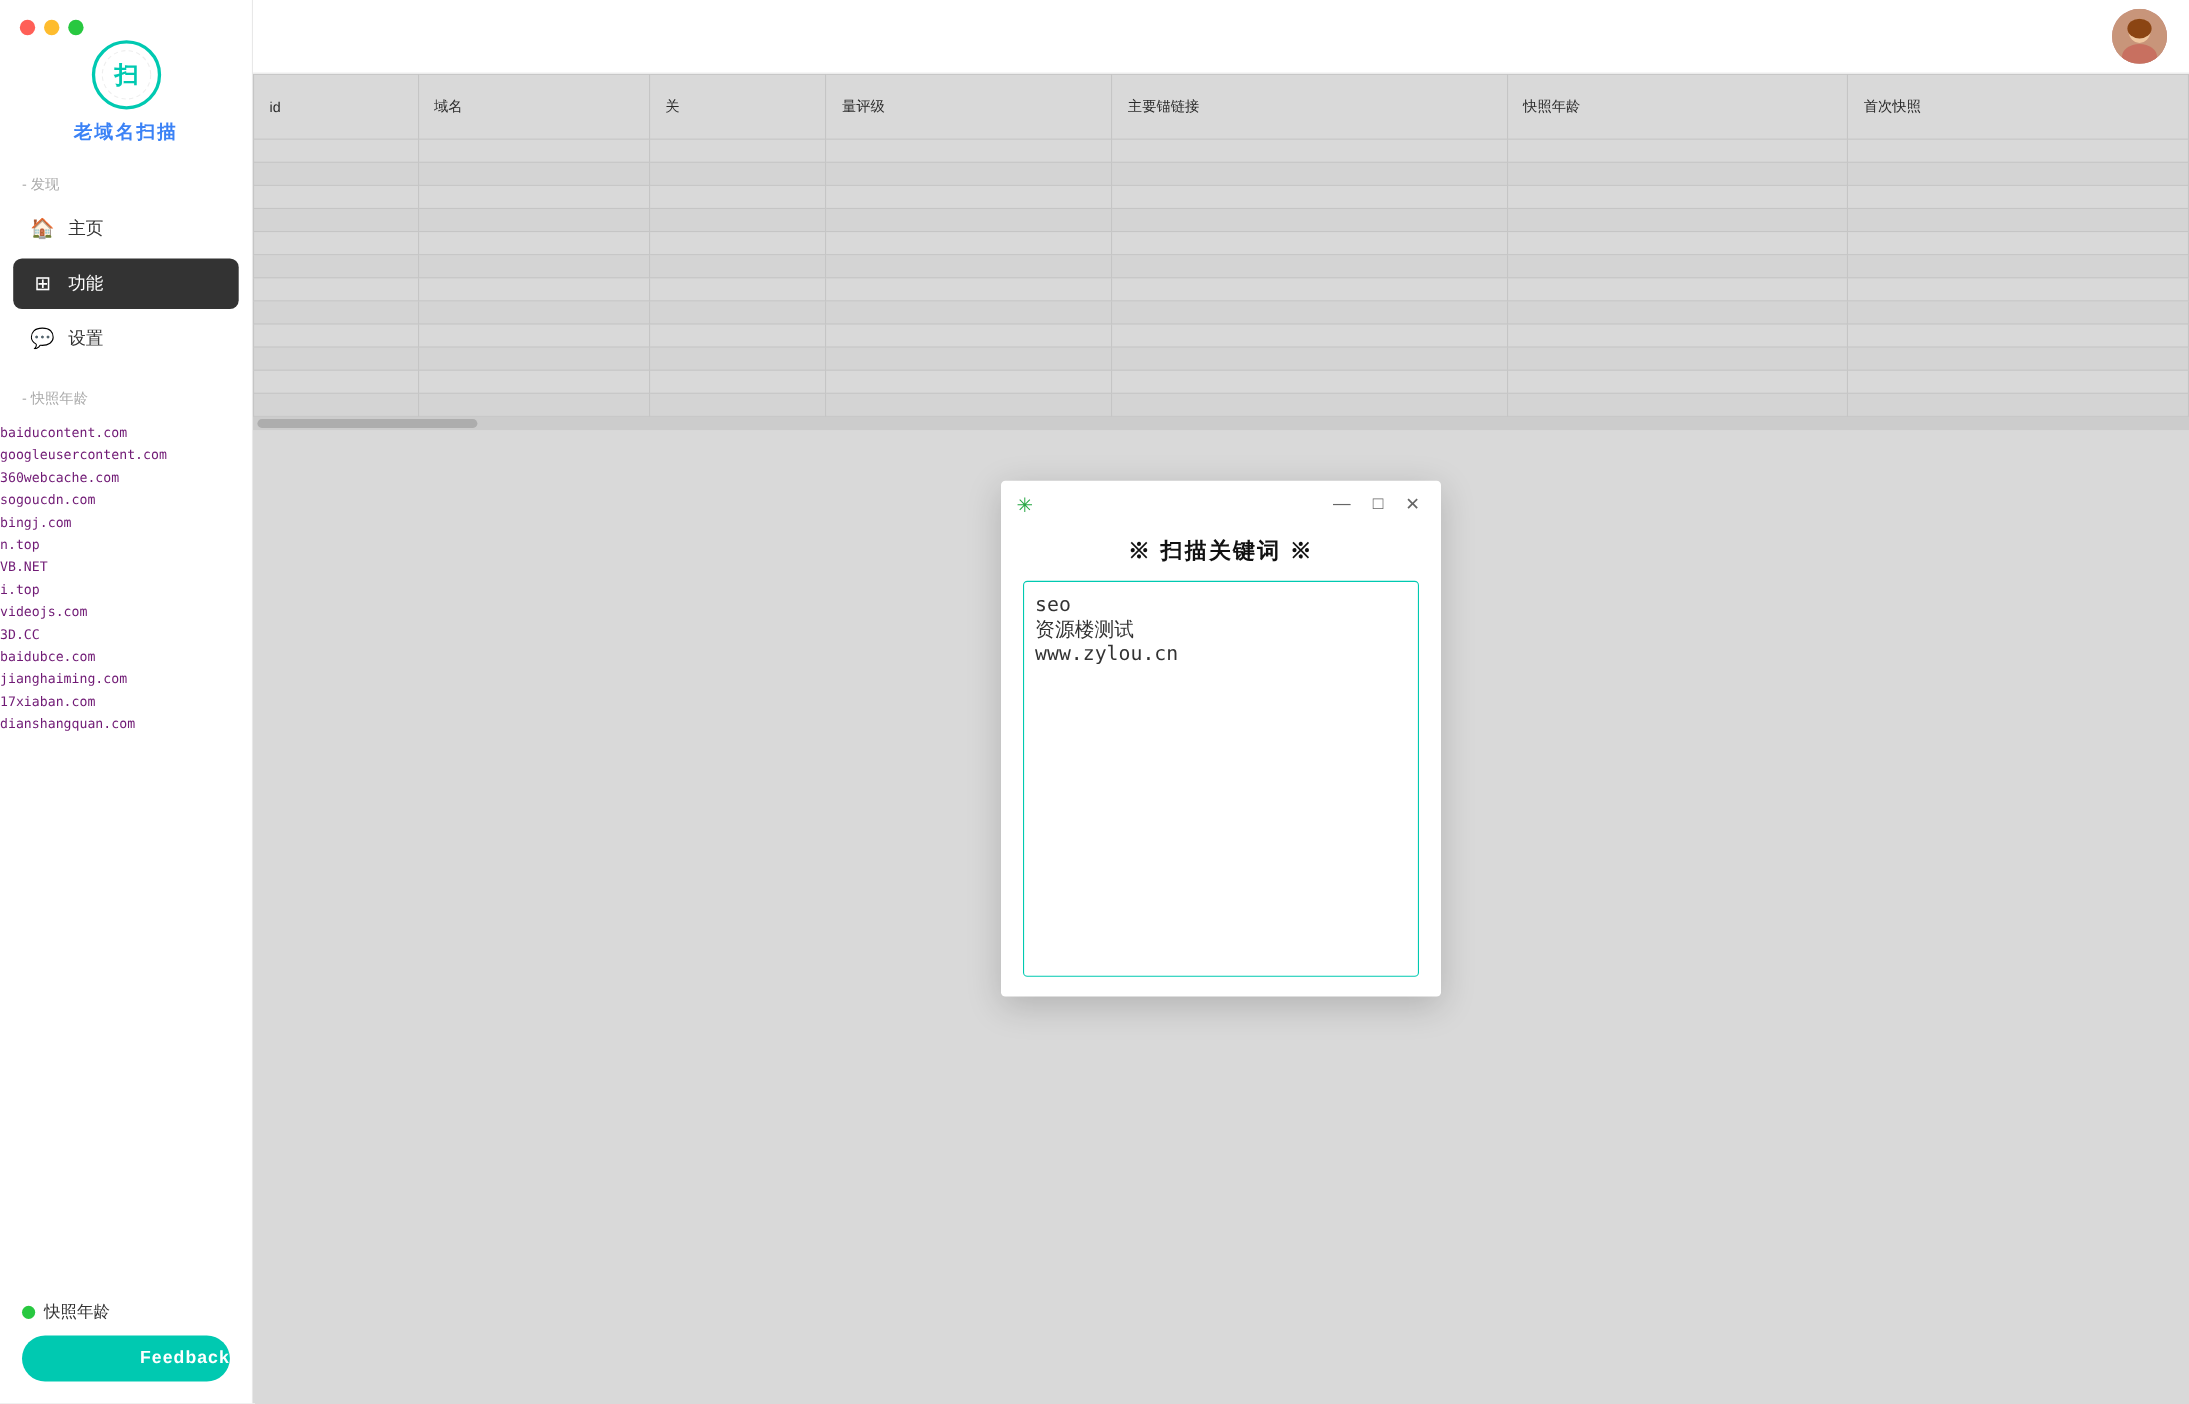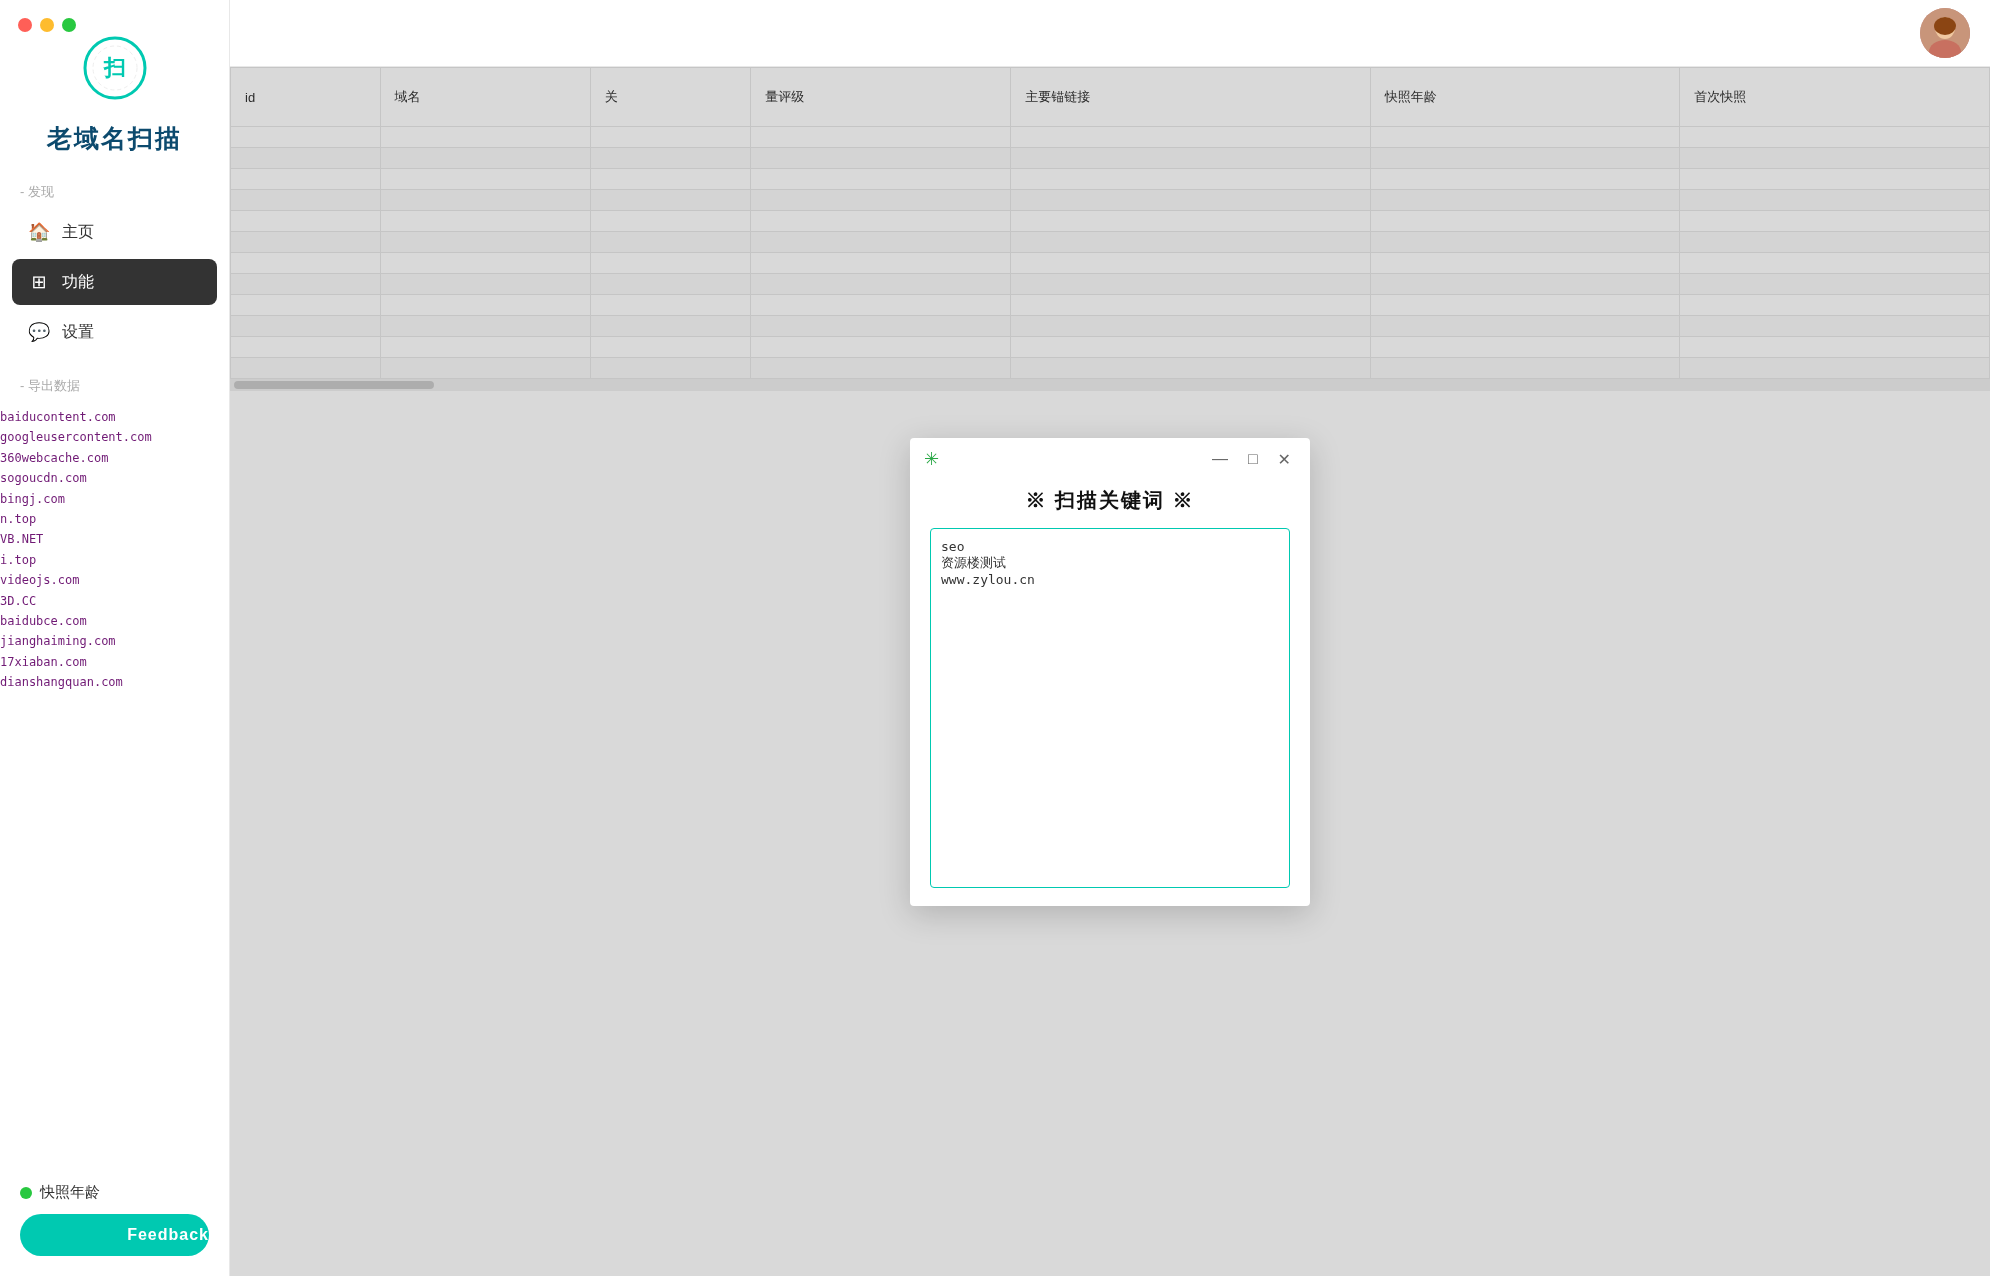--- a/index.html
+++ b/index.html
@@ -53,24 +53,24 @@
     .logo-icon {
       width: 80px;
       height: 80px;
       display: flex;
       align-items: center;
       justify-content: center;
       margin-top: 10px;
     }
 
     .logo-text {
-      font-size: 25px;
+      font-size: 17px;
       font-weight: bold;
-      color: #0c4a6e;
-      margin-top: 14px;
+      color: #3b82f6;
+      margin-top: 0;
       letter-spacing: 2px;
     }
 
     .sidebar-section-label {
       font-size: 13px;
       color: #aaa;
       padding: 18px 20px 8px 20px;
     }
 
     .sidebar-nav {
@@ -326,21 +326,21 @@
       margin-bottom: 14px;
       letter-spacing: 2px;
     }
 
     .modal-textarea {
       width: 100%;
       height: 360px;
       border: 1.5px solid #00c9b1;
       border-radius: 4px;
       padding: 10px;
-      font-size: 13px;
+      font-size: 18px;
       font-family: monospace;
       resize: none;
       color: #333;
       outline: none;
     }
 
     .modal-footer {
       padding: 10px 20px 20px 20px;
       display: flex;
       justify-content: center;
@@ -402,21 +402,21 @@
     <div class="sidebar-item active">
       <span class="icon">⊞</span>
       <span>功能</span>
     </div>
     <div class="sidebar-item">
       <span class="icon">💬</span>
       <span>设置</span>
     </div>
   </div>
 
-  <div class="sidebar-section-label2">- 导出数据</div>
+  <div class="sidebar-section-label2">- 快照年龄</div>
 
   <div class="run-log">
     <div>baiducontent.com</div>
     <div>googleusercontent.com</div>
     <div>360webcache.com</div>
     <div>sogoucdn.com</div>
     <div>bingj.com</div>
     <div>n.top</div>
     <div>VB.NET</div>
     <div>i.top</div>

